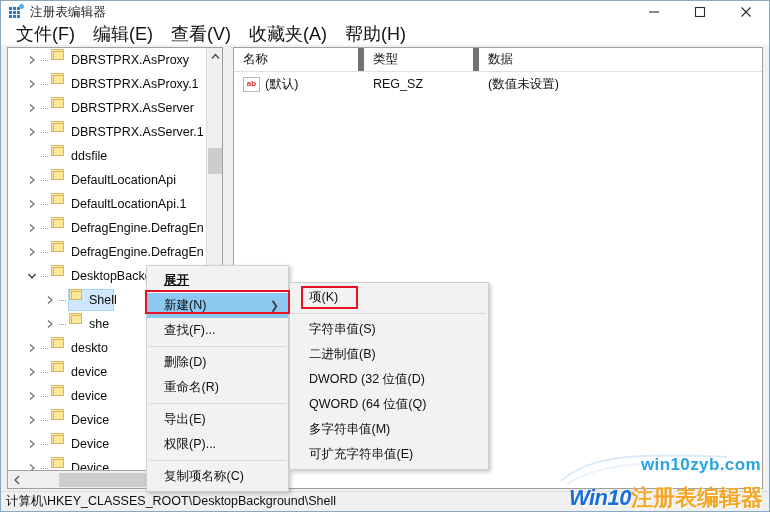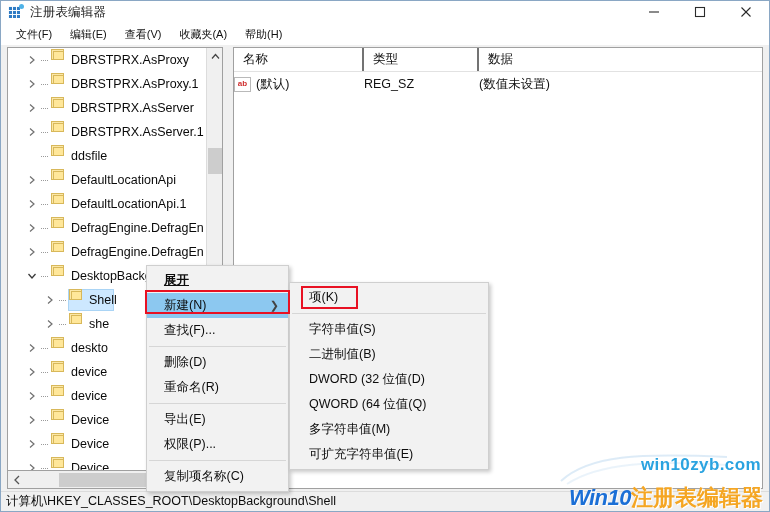--- a/index.html
+++ b/index.html
@@ -50,21 +50,21 @@
   }
   .wbtn svg{display:block;}
 
   
   .menubar{
     position:absolute;left:0;top:22px;width:768px;height:22px;
     background:#ffffff;display:flex;align-items:center;
     padding-left:6px;box-sizing:border-box;
   }
   .menuitem{
-    font-size:11px;color:#111;padding:2px 9px;white-space:nowrap;
+    font-size:18px;color:#111;padding:2px 9px;white-space:nowrap;
   }
 
   
   .client{
     position:absolute;left:0;top:44px;width:768px;height:466px;
     background:#f0f0f0;box-sizing:border-box;
   }
 
   
   .treepane{
@@ -145,26 +145,26 @@
     background:#ffffff;border:1px solid #a0a0a0;box-sizing:border-box;
     overflow:hidden;
   }
   .lheader{
     display:flex;height:23px;background:#ffffff;
     border-bottom:1px solid #e2e2e2;
   }
   .lh{
     font-size:12.5px;color:#111;display:flex;align-items:center;
     padding-left:9px;box-sizing:border-box;
-    border-right:2px solid #737373;
+    border-right:6px solid #737373;
   }
   .lrow{display:flex;height:24px;align-items:center;}
   .lc{
     font-size:12.5px;color:#111;display:flex;align-items:center;
-    box-sizing:border-box;height:24px;
+    padding-left:9px;box-sizing:border-box;height:24px;
   }
   .abicon{
     width:15px;height:13px;border:1px solid #b9b9b9;background:#fff;
     display:flex;align-items:center;justify-content:center;
     font-size:8px;font-weight:bold;color:#d03030;margin-right:5px;
     flex:0 0 auto;line-height:1;
   }
 
   
   .statusbar{

